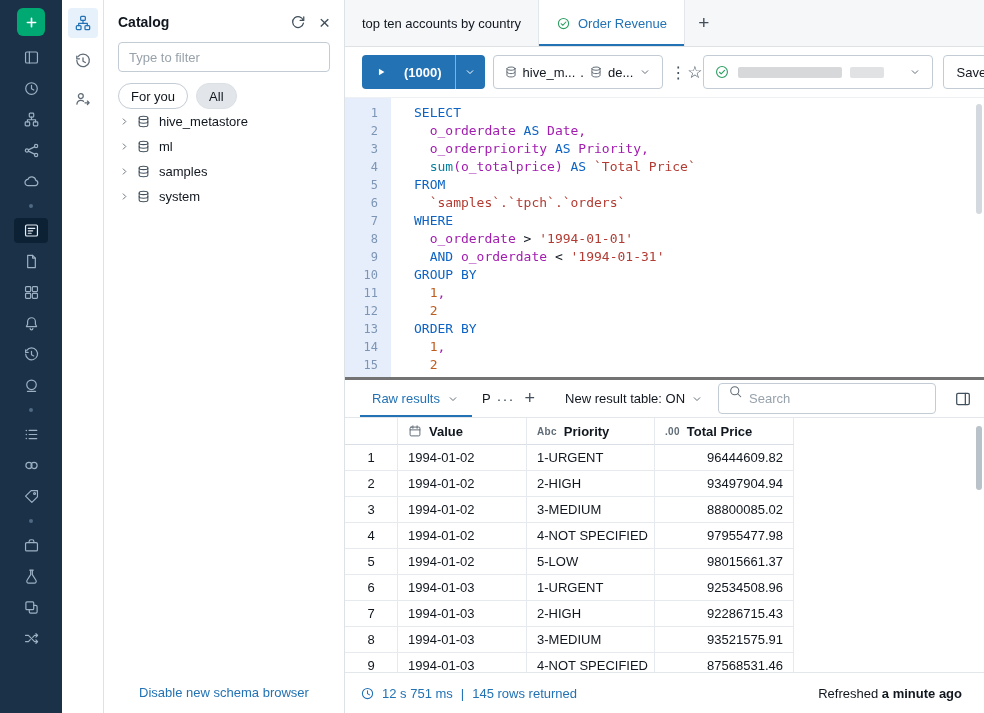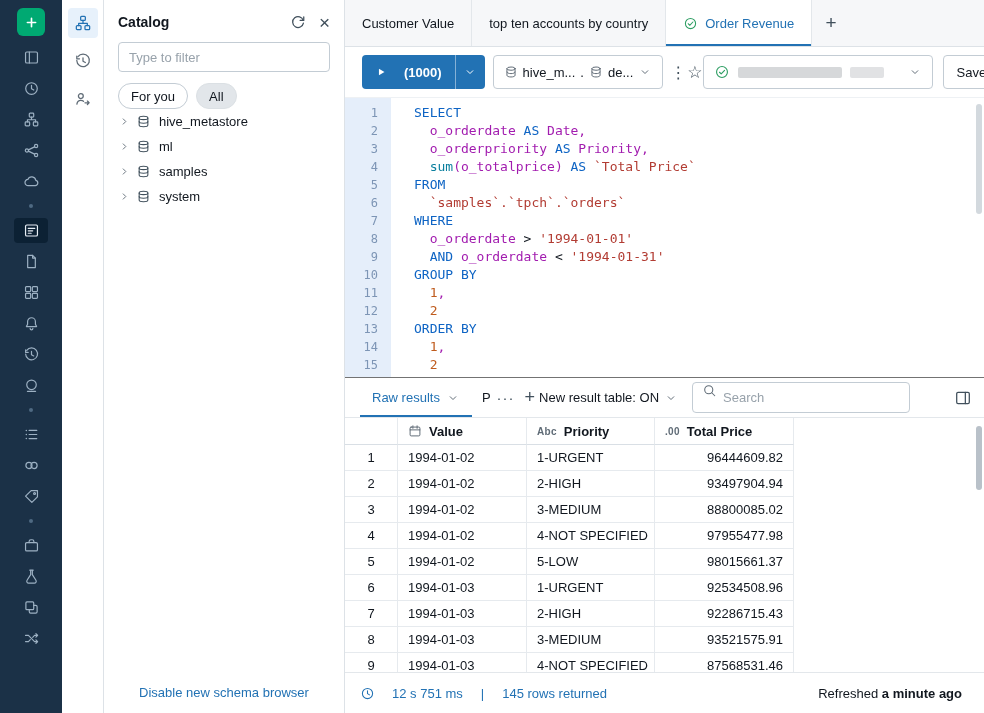--- a/index.html
+++ b/index.html
@@ -69,46 +69,46 @@
 
 #editor{position:absolute;left:0;top:97px;width:639px;height:280px;background:#fff;border-top:1px solid #eef1f4;font-family:"DejaVu Sans Mono",monospace;font-size:13px;overflow:hidden}
 #editor::before{content:"";position:absolute;left:0;top:0;width:46px;height:100%;background:#e5eefa}
 #edlines{position:relative;padding-top:6px;z-index:1}
 .ed-line{display:flex;height:18px;line-height:18px}
 .ln{width:46px;background:#e5eefa;color:#7d95b5;text-align:right;padding-right:13px;font-size:12px;flex:none}
 .lc{white-space:pre;padding-left:23px}
 .kw{color:#0e64c4}.fn{color:#0a7f9e}.str{color:#b23c33}.num{color:#bf5b1d}.op{color:#11171f}.pl{color:#a21caf}
 .ed-scrollbar{position:absolute;right:2px;top:6px;width:6px;height:110px;background:#d3d9de;border-radius:3px;z-index:2}
 
-#res-toolbar{position:absolute;left:0;top:377px;width:639px;height:41px;border-top:1px solid #737373;border-bottom:1px solid #e3e7eb;display:flex;align-items:center;padding-left:15px;background:#fff}
+#res-toolbar{position:absolute;left:0;top:377px;width:639px;height:41px;border-top:3px solid #737373;border-bottom:1px solid #e3e7eb;display:flex;align-items:center;padding-left:15px;background:#fff}
 .res-tab{height:100%;display:flex;align-items:center;gap:6px;padding:0 12px;cursor:pointer}
 .res-tab.active{color:#2272b4;font-weight:500;box-shadow:inset 0 -2px 0 #2272b4}
 .res-tab.clip{margin-left:6px;padding:0 4px;color:#11171f}
 .resmore{font-size:15px;letter-spacing:1px;margin-left:2px;color:#41505c}
 .resadd{font-size:18px;margin-left:10px;color:#41505c}
-.nrt{margin-left:4px;display:flex;align-items:center;gap:5px;background:none;border:none;font-size:13px;cursor:pointer;color:#11171f}
+.nrt{margin-left:30px;display:flex;align-items:center;gap:5px;background:none;border:none;font-size:13px;cursor:pointer;color:#11171f}
 .searchbox{margin-left:14px;width:218px;height:31px;border:1px solid #c3ccd4;border-radius:4px;display:flex;padding:0 9px;gap:6px;background:#fff}
 .searchbox .ic{width:15px;height:15px;color:#5f6b76}
 .searchbox input{border:none;outline:none;flex:1;font-size:13px;font-family:"Liberation Sans",sans-serif;color:#11171f;background:transparent;min-width:0}
 .searchbox input::placeholder{color:#98a2ab}
 .panelbtn{margin-left:auto;margin-right:12px}
 .panelbtn .ic{width:18px;height:18px}
 
 #tablewrap{position:absolute;left:0;top:418px;width:639px;height:254px;overflow:hidden;background:#fff}
 #grid{display:grid;grid-template-columns:53px 129px 128px 139px;width:449px}
 .gc{height:26px;display:flex;align-items:center;padding:0 10px;border-right:1px solid #e6eaee;border-bottom:1px solid #e6eaee;font-size:13px;background:#fff;white-space:nowrap;overflow:hidden}
 .gh{height:27px;font-weight:700;border-bottom:1px solid #d9dfe5}
 .type-glyph{font-size:10px;font-weight:700;color:#5f6b76;margin-right:7px;letter-spacing:.3px}
 .gh .ic{width:14px;height:14px;color:#5f6b76;margin-right:7px}
 .gc.rownum{justify-content:center;padding:0}
 .gc.numcell{justify-content:flex-end}
 .res-scrollbar{position:absolute;right:2px;top:8px;width:6px;height:64px;background:#b9c1c9;border-radius:3px}
 
 #statusbar{position:absolute;left:0;top:672px;width:639px;height:41px;border-top:1px solid #e3e7eb;background:#fff;display:flex;align-items:center;justify-content:space-between;padding:0 22px 0 15px}
-.status-left{display:flex;align-items:center;gap:17px;color:#2272b4;cursor:pointer}
+.status-left{display:flex;align-items:center;gap:7px;color:#2272b4;cursor:pointer}
 .status-left .ic{width:15px;height:15px}
 .status-sep{margin:0 1px}
 .status-right{color:#11171f}
 .status-right b{font-weight:700}
 </style>
 </head>
 <body>
 
 <div id="app">
 
@@ -389,23 +389,20 @@
           <span>system</span>
         </div>
       </div>
     <a id="schema-link">Disable new schema browser</a>
   </aside>
 
   <main id="main">
 
     <div id="tabbar">
       <div id="tabs">
-          <div class="tab">
-            <span>Customer Value</span>
-          </div>
           <div class="tab">
             <span>top ten accounts by country</span>
           </div>
           <div class="tab active">
             <span class="ic">
               <svg viewBox="0 0 20 20">
                 <circle cx="10" cy="10" r="6.8"></circle>
                 <path d="m6.9 10.3 2.1 2.1 4.2-4.4"></path>
               </svg>
             </span>

